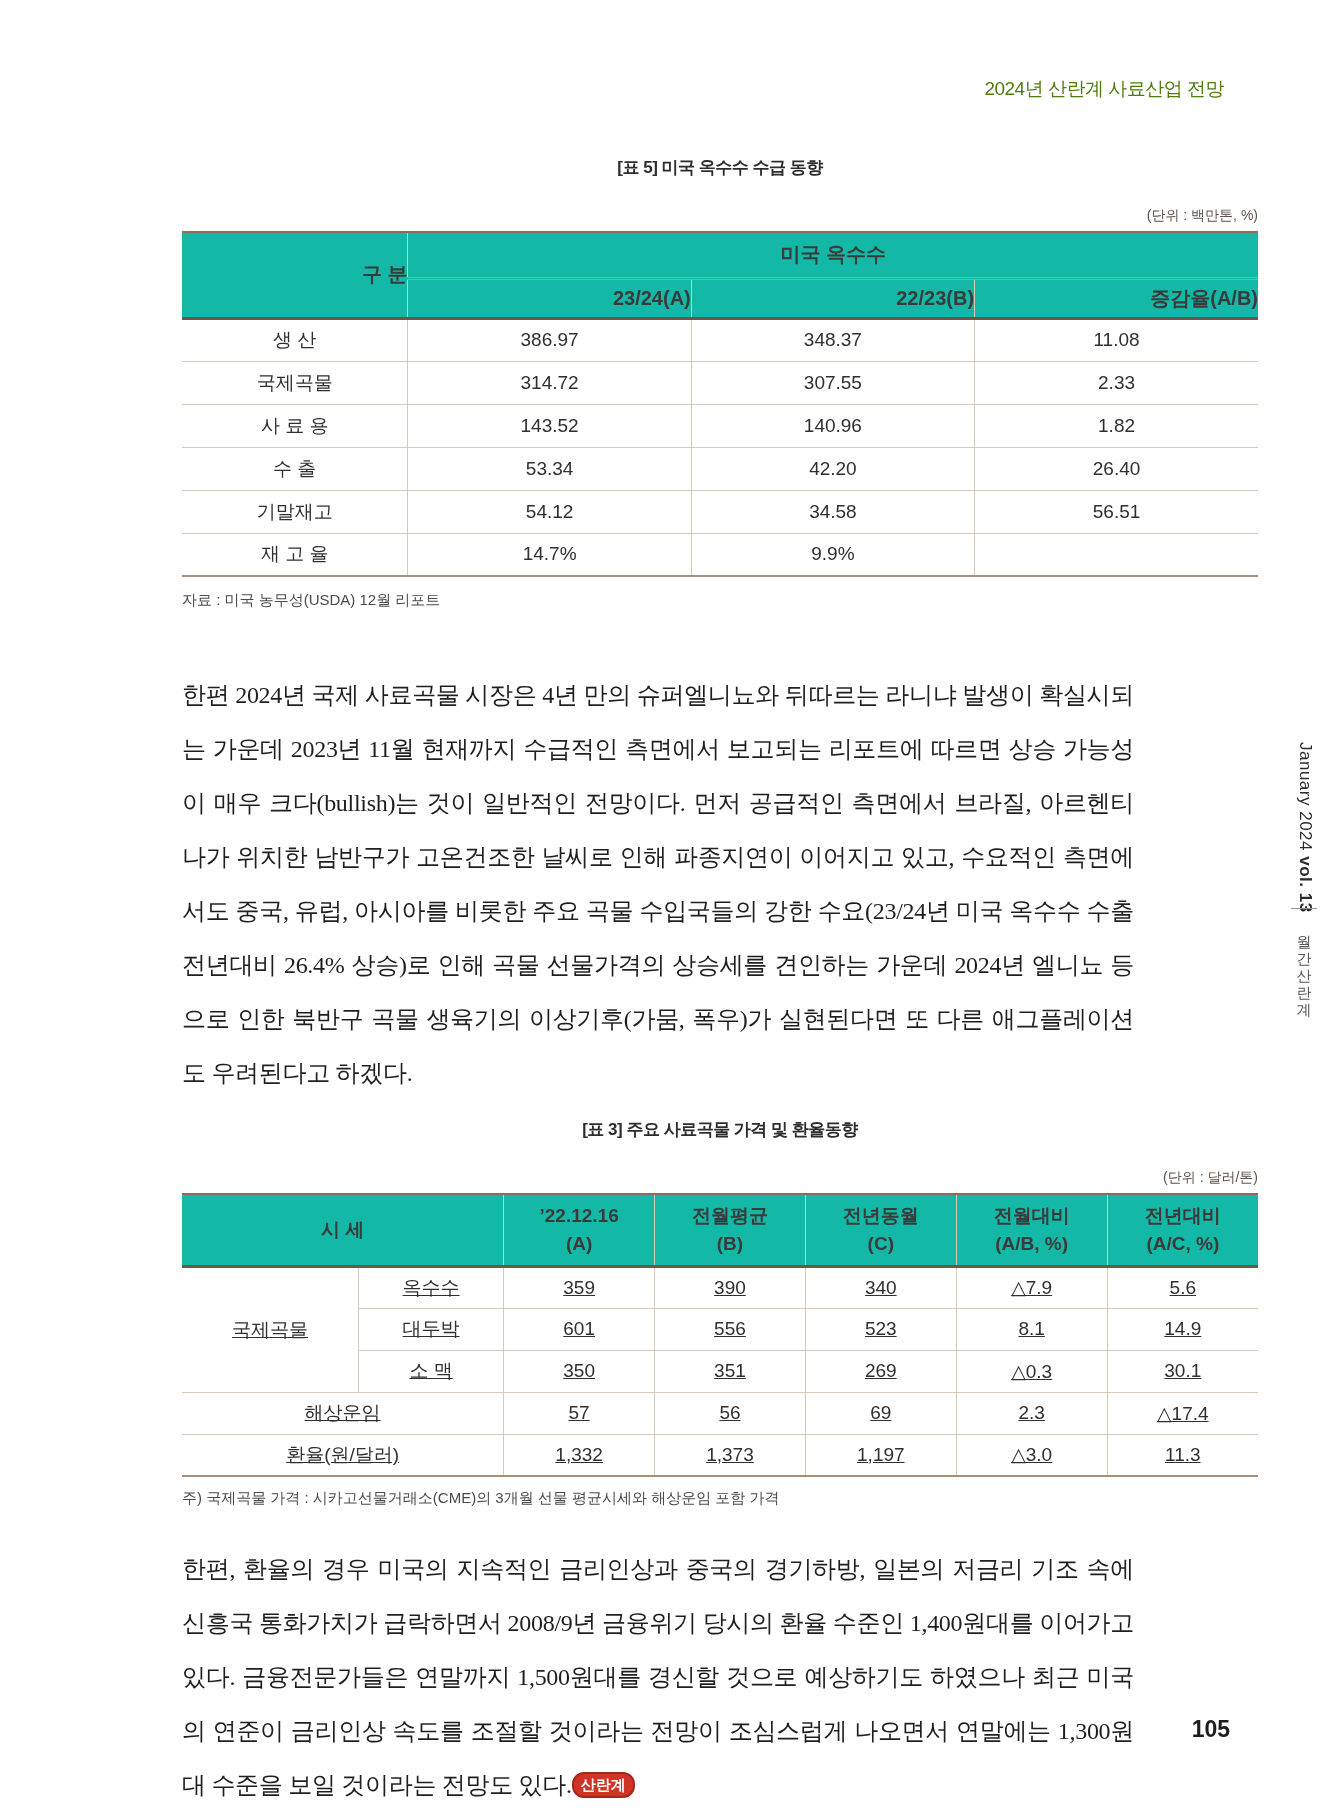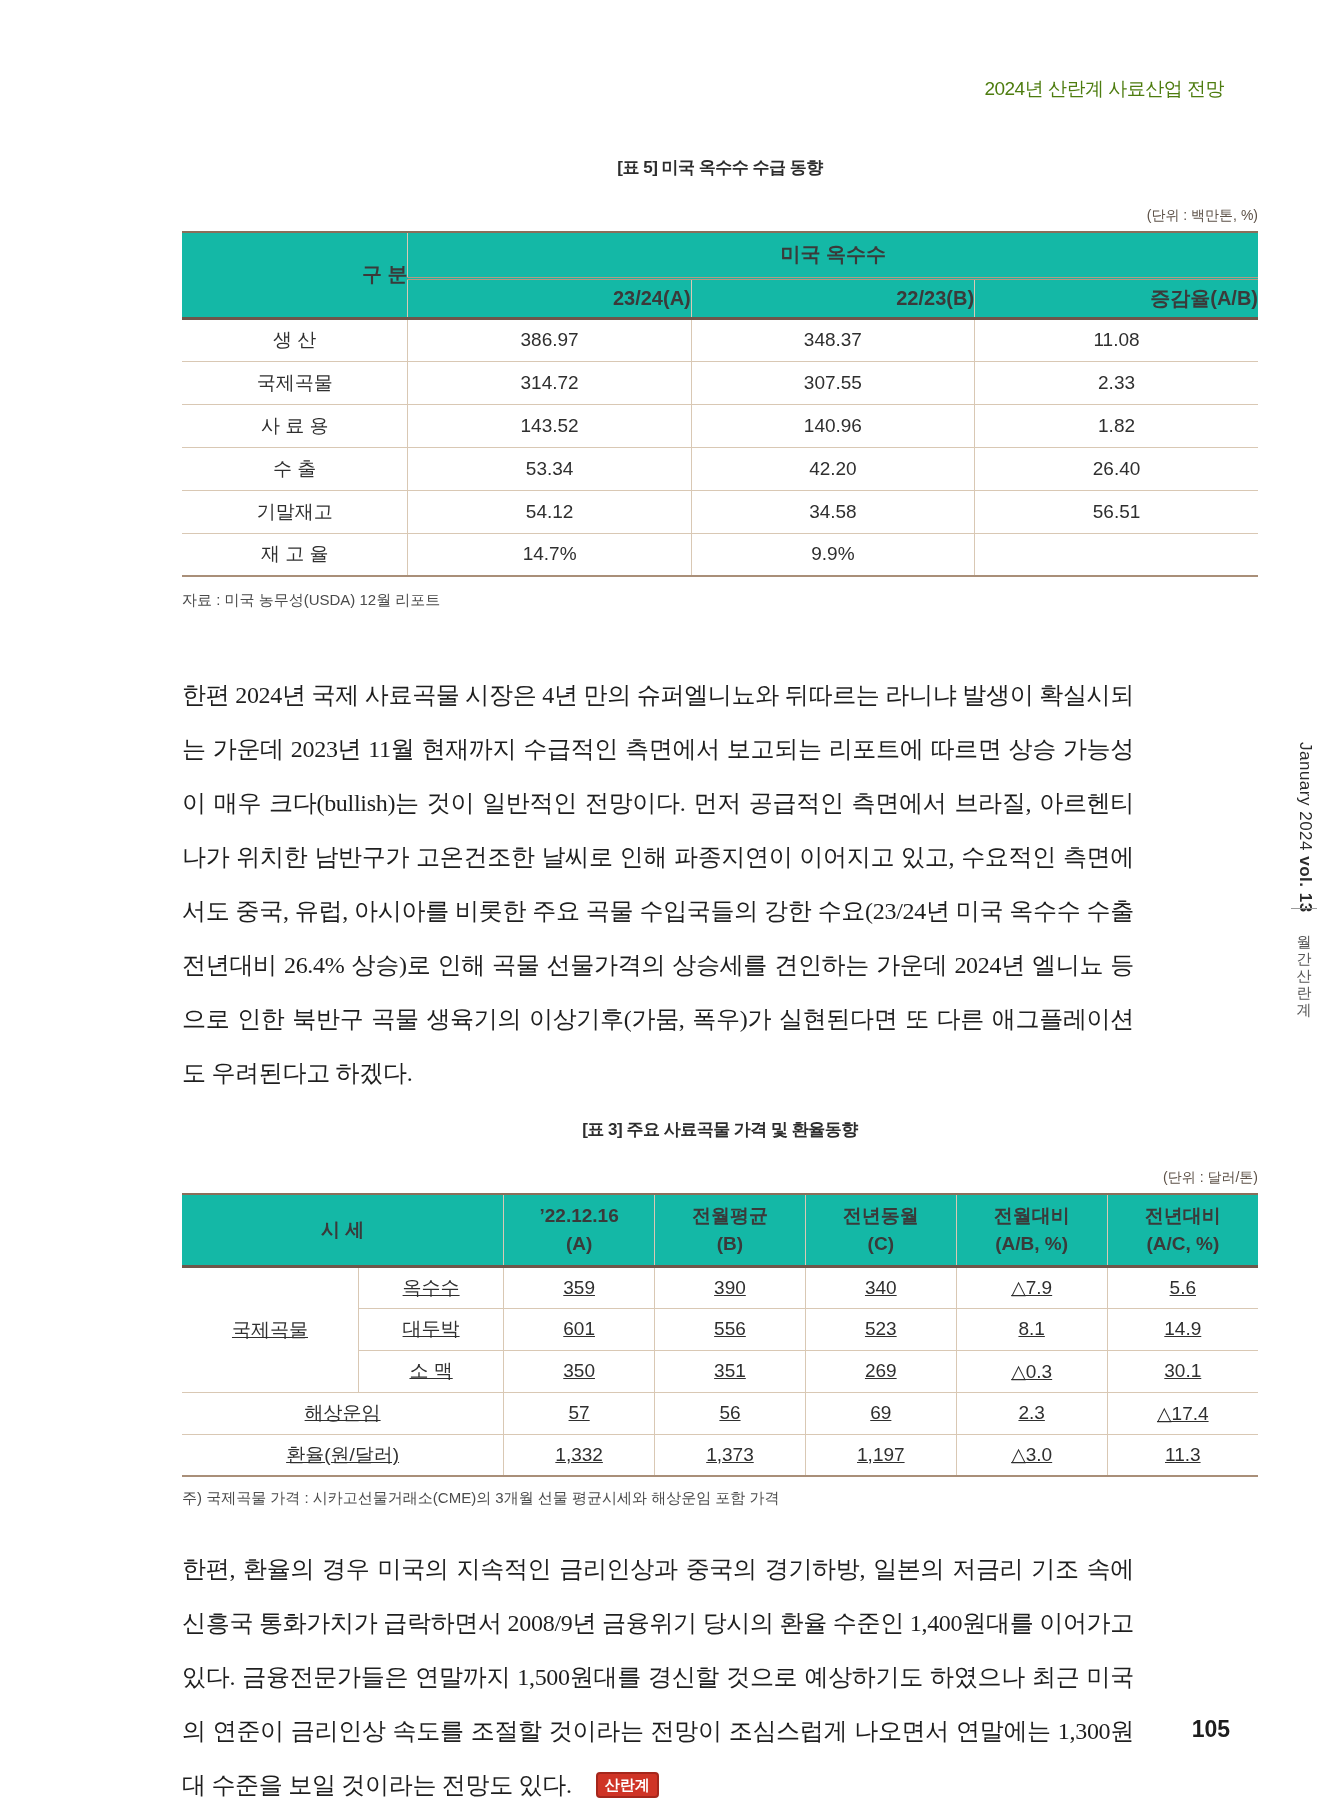--- a/index.html
+++ b/index.html
@@ -94,28 +94,28 @@
     color: #1e1e1e;
     letter-spacing: -0.3px;
   }
   .para1 { margin-top: 58px; }
   .para2 { margin-top: 34px; }
 
   .end-badge {
     display: inline-block;
     background: #cf3426;
     border: 2px solid #a5271c;
-    border-radius: 4px;
+    border-radius: 12px;
     color: #ffffff;
     font-family: "Liberation Sans", sans-serif;
     font-size: 15px;
     font-weight: bold;
     line-height: 1;
     padding: 3px 7px 4px;
-    margin-left: 24px;
+    margin-left: 0;
     vertical-align: 3px;
     letter-spacing: 0;
   }
 
   .sidebar-en {
     position: absolute;
     right: 16px; top: 742px;
     writing-mode: vertical-rl;
     font-size: 17px;
     color: #2b2b2b;

